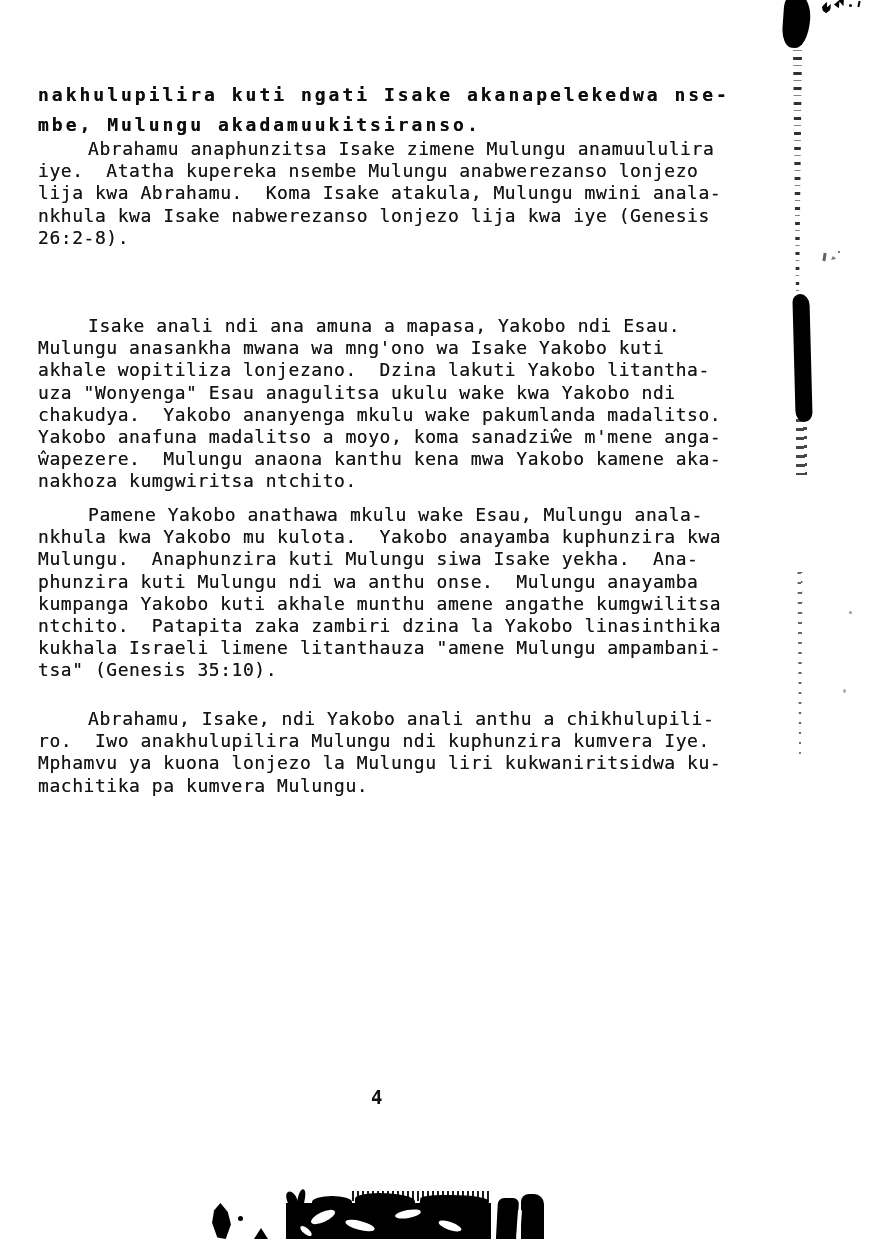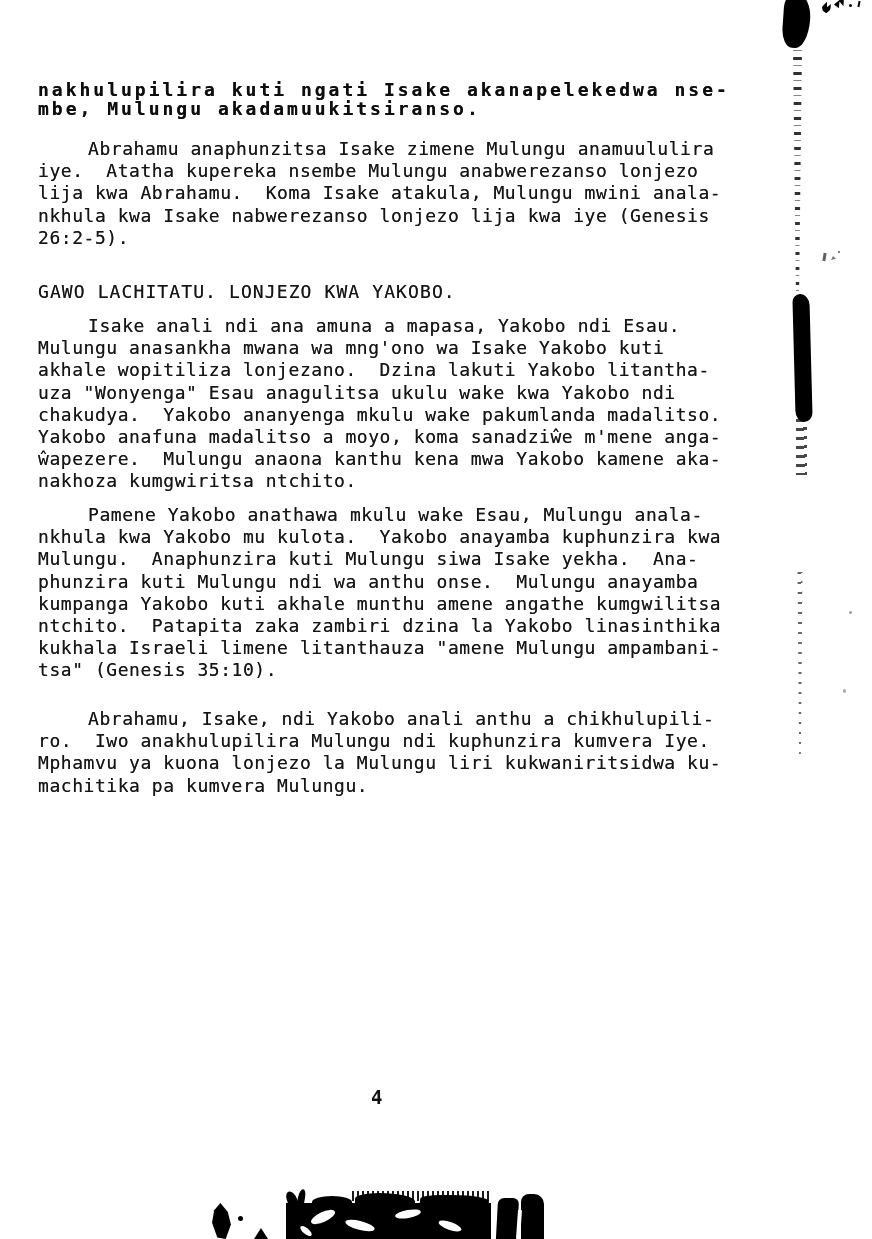--- a/index.html
+++ b/index.html
@@ -18,21 +18,21 @@
     font-size:18px;
     line-height:22.2px;
     letter-spacing:0.55px;
     color:#151515;
     text-shadow:0 0 0.6px rgba(15,15,15,0.7);
   }
   .indent{text-indent:50px;}
   .emph{
     font-weight:700;
     letter-spacing:3px;
-    line-height:19px;
+    line-height:30px;
     color:#0d0d0d;
   }
   .heading{letter-spacing:1.1px;}
   .pagenum{
     position:absolute;
     left:371px;top:1086px;
     font-size:19px;font-weight:700;
     color:#111;
   }
   
@@ -87,23 +87,22 @@
 
 <div class="page">
 
   <div class="block emph" style="top:80px">nakhulupilira kuti ngati Isake akanapelekedwa nse-
 mbe, Mulungu akadamuukitsiranso.</div>
 
   <div class="block indent" style="top:138px">Abrahamu anaphunzitsa Isake zimene Mulungu anamuululira
 iye.  Atatha kupereka nsembe Mulungu anabwerezanso lonjezo
 lija kwa Abrahamu.  Koma Isake atakula, Mulungu mwini anala-
 nkhula kwa Isake nabwerezanso lonjezo lija kwa iye (Genesis
-26:2-5).</div>
+26:2-8).</div>
 
-  <div class="block heading" style="top:281px">GAWO LACHITATU. LONJEZO KWA YAKOBO.</div>
 
   <div class="block indent" style="top:315px">Isake anali ndi ana amuna a mapasa, Yakobo ndi Esau.
 Mulungu anasankha mwana wa mng'ono wa Isake Yakobo kuti
 akhale wopitiliza lonjezano.  Dzina lakuti Yakobo litantha-
 uza "Wonyenga" Esau anagulitsa ukulu wake kwa Yakobo ndi
 chakudya.  Yakobo ananyenga mkulu wake pakumlanda madalitso.
 Yakobo anafuna madalitso a moyo, koma sanadziŵe m'mene anga-
 ŵapezere.  Mulungu anaona kanthu kena mwa Yakobo kamene aka-
 nakhoza kumgwiritsa ntchito.</div>
 

